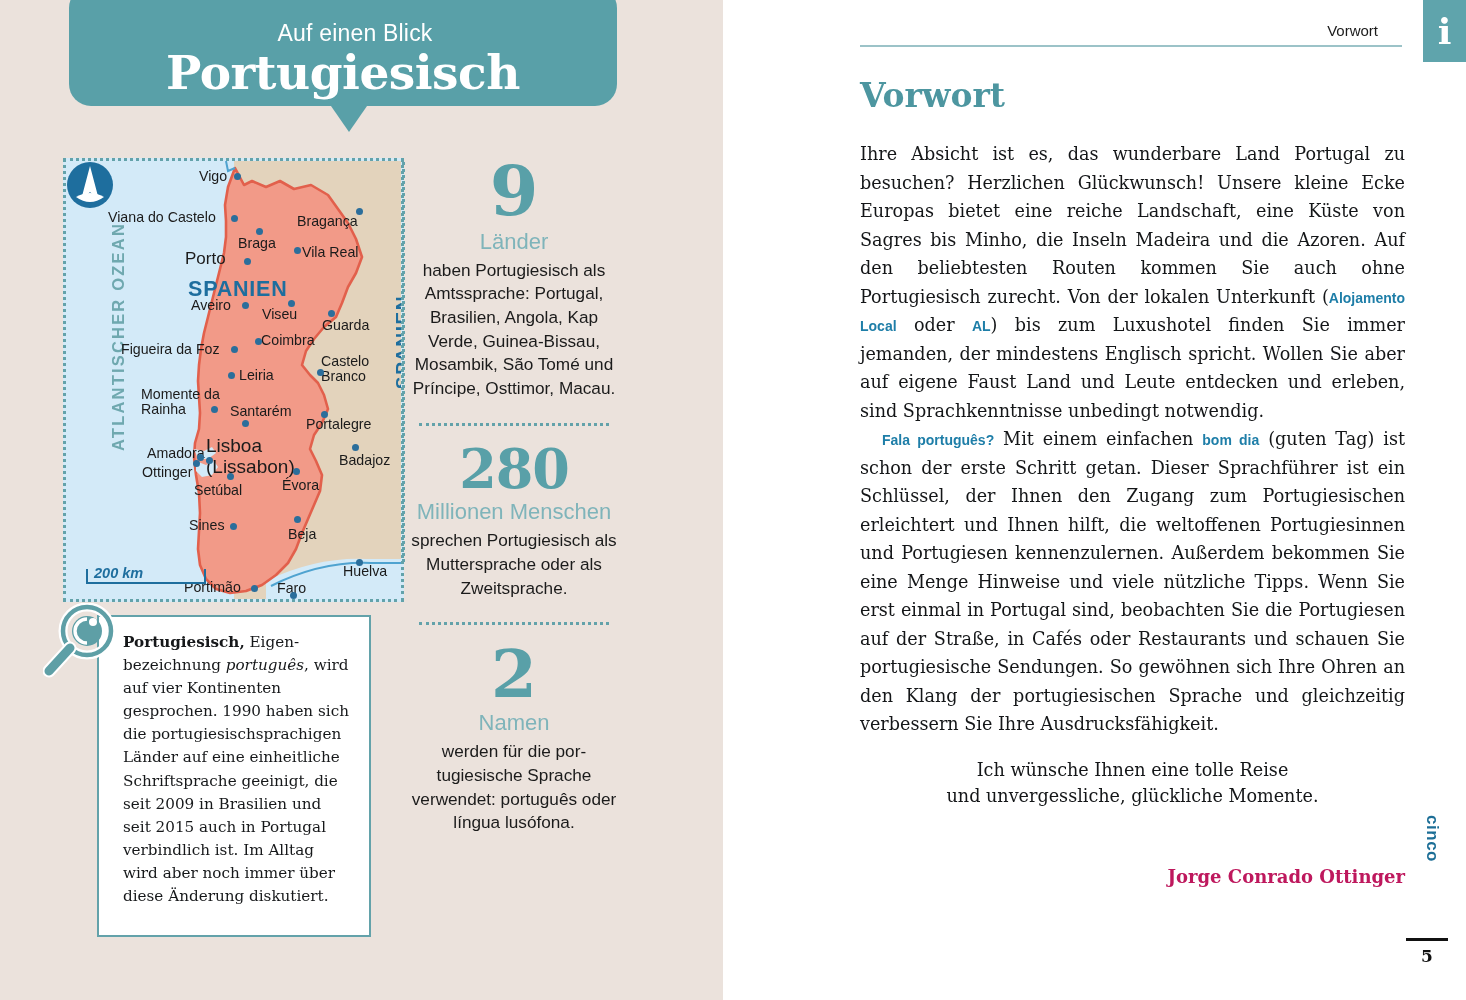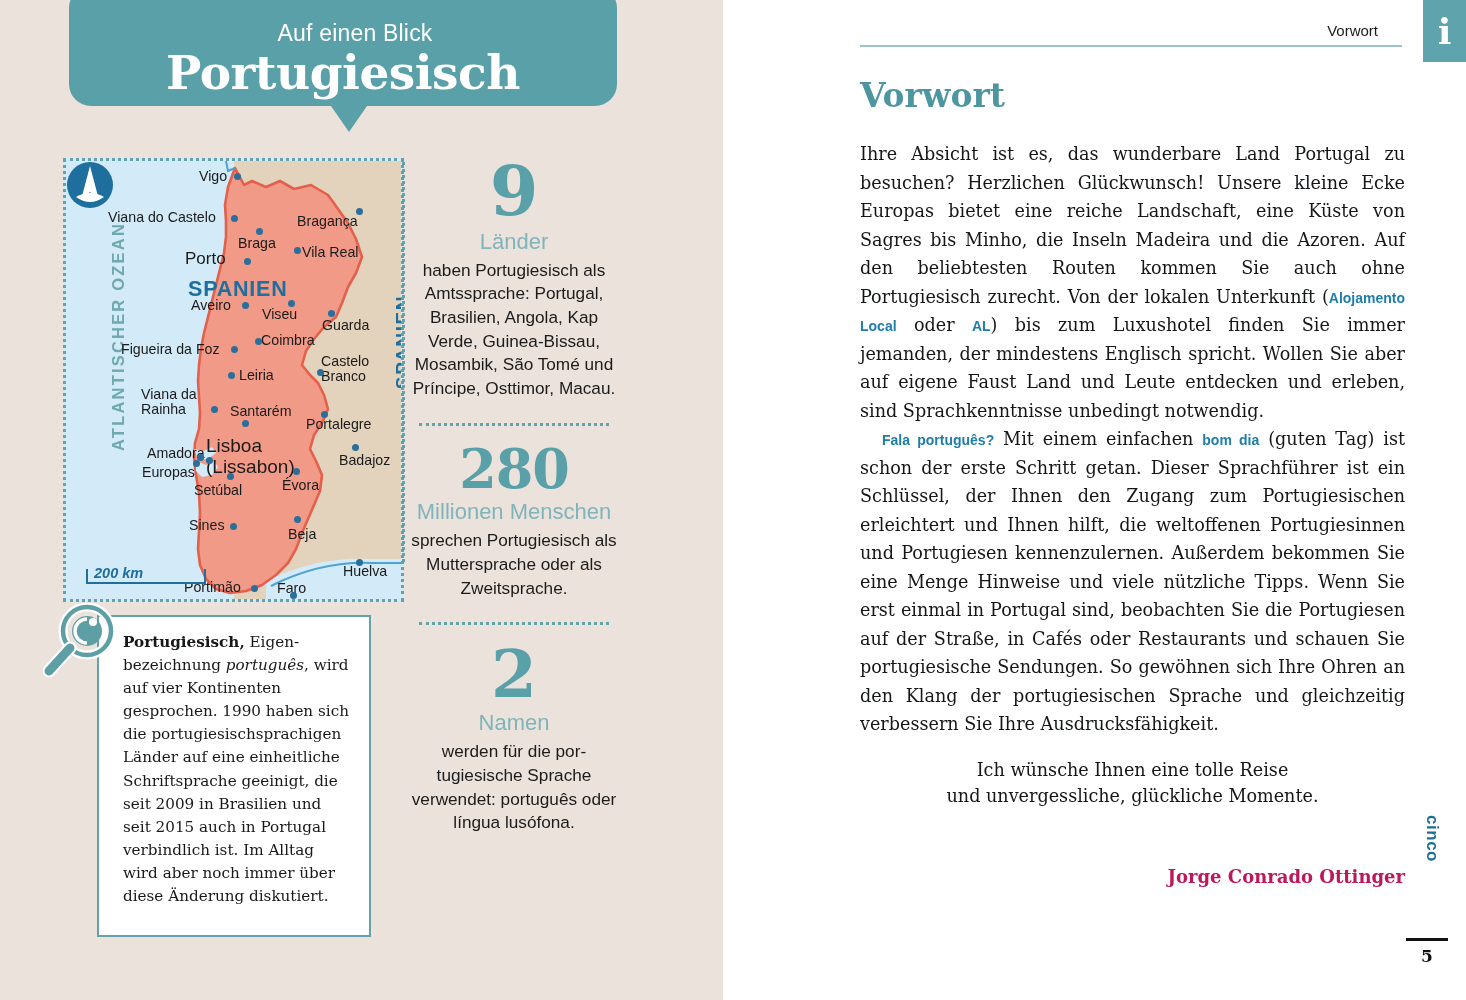--- a/index.html
+++ b/index.html
@@ -276,21 +276,21 @@
             <div class="city" style="left: 173px; top: 207px;">
               <div>Leiria</div>
             </div>
             <div class="dot" style="left: 162px; top: 211px;"></div>
             <div class="city" style="left: 255px; top: 193px;">
               <div>Castelo</div>
               <div>Branco</div>
             </div>
             <div class="dot" style="left: 251px; top: 208px;"></div>
             <div class="city" style="left: 75px; top: 226px;">
-              <div>Viana da</div>
+              <div>Momente da</div>
               <div>Rainha</div>
             </div>
             <div class="dot" style="left: 145px; top: 245px;"></div>
             <div class="city" style="left: 164px; top: 243px;">
               <div>Santarém</div>
             </div>
             <div class="dot" style="left: 176px; top: 259px;"></div>
             <div class="city" style="left: 240px; top: 256px;">
               <div>Portalegre</div>
             </div>
@@ -302,21 +302,21 @@
             <div class="city lisboa" style="left: 140px; top: 275px;">
               <div>Lisboa</div>
               <div>(Lissabon)</div>
             </div>
             <div class="dot" style="left: 140px; top: 296px;"></div>
             <div class="city" style="left: 273px; top: 292px;">
               <div>Badajoz</div>
             </div>
             <div class="dot" style="left: 286px; top: 283px;"></div>
             <div class="city" style="left: 76px; top: 304px;">
-              <div>Europas</div>
+              <div>Ottinger</div>
             </div>
             <div class="dot" style="left: 127px; top: 299px;"></div>
             <div class="city" style="left: 128px; top: 322px;">
               <div>Setúbal</div>
             </div>
             <div class="dot" style="left: 161px; top: 312px;"></div>
             <div class="city" style="left: 216px; top: 317px;">
               <div>Évora</div>
             </div>
             <div class="dot" style="left: 227px; top: 307px;"></div>

